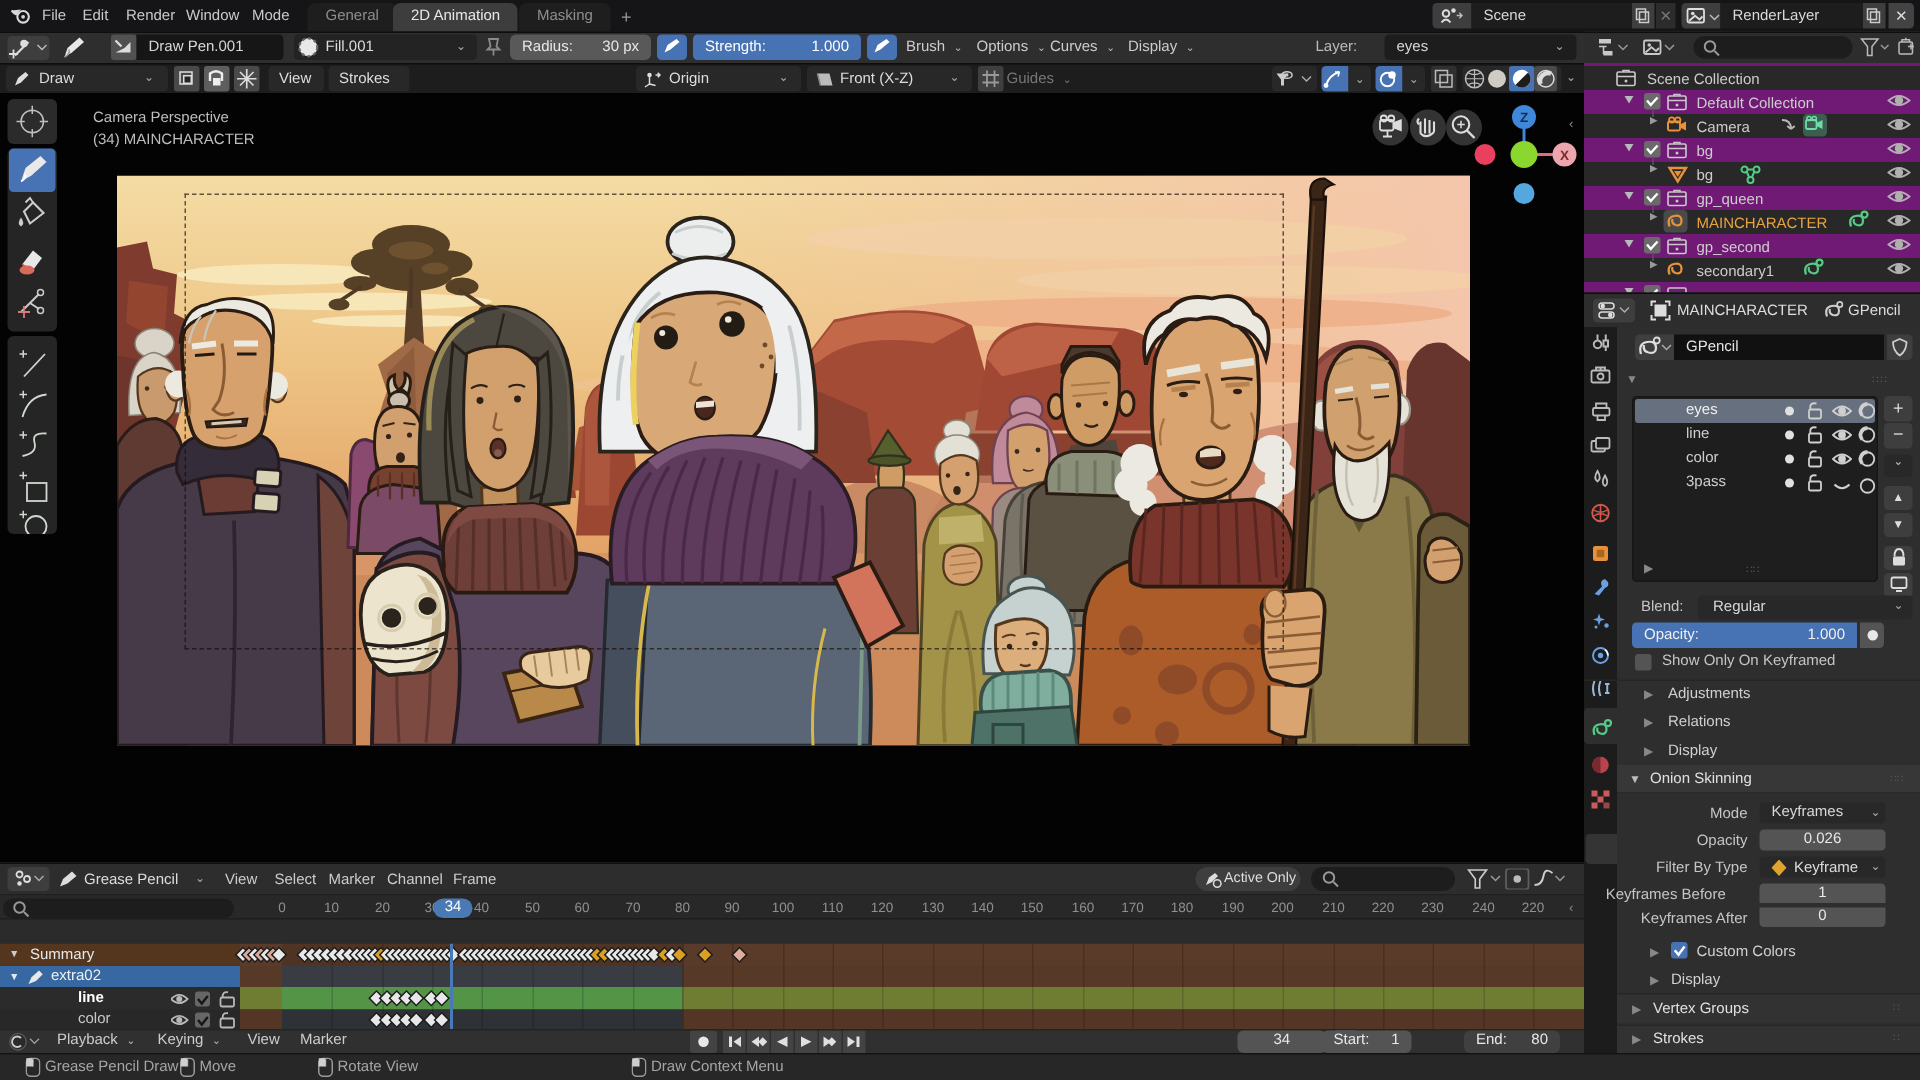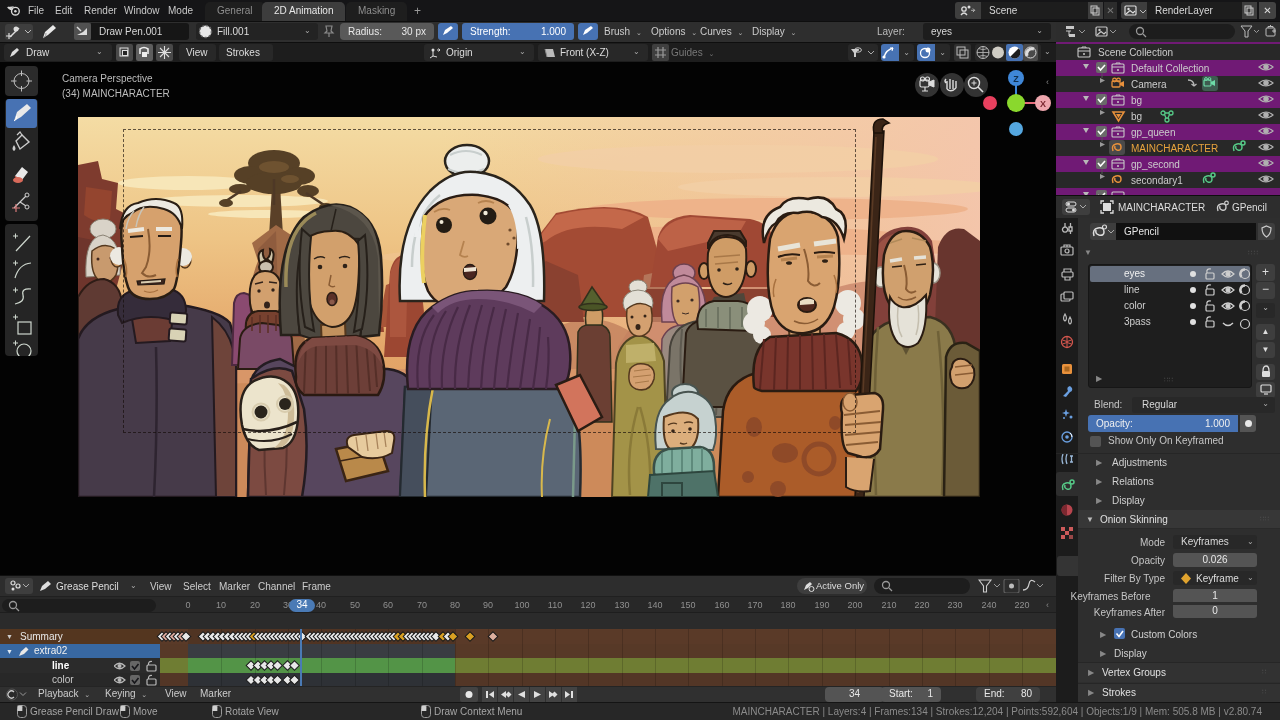--- a/index.html
+++ b/index.html
@@ -1429,15 +1429,14 @@
         <path d="M5 0.5 V6" stroke="#9a9a9a"></path>
         <path d="M5 0.5 H9 A4 4 0 0 1 9.5 4 V6 H5 Z" fill="#cfcfcf" stroke="none" transform="translate(-4.5,0) scale(1,1) translate(0,0)"></path>
       </svg>
       <div class="abs" style="left:225px;top:4px;color:#a5a5a5">Rotate View</div>
       <svg class="abs" style="left:421px;top:3px" width="10" height="13">
         <rect x="0.5" y="0.5" width="9" height="12" rx="3" fill="none" stroke="#9a9a9a"></rect>
         <path d="M5 0.5 V6" stroke="#9a9a9a"></path>
         <path d="M5 0.5 H9 A4 4 0 0 1 9.5 4 V6 H5 Z" fill="#cfcfcf" stroke="none" transform="translate(-4.5,0) scale(1,1) translate(0,0)"></path>
       </svg>
       <div class="abs" style="left:434px;top:4px;color:#a5a5a5">Draw Context Menu</div>
-      <div class="abs" style="left:0;top:4px;width:1262px;text-align:right;color:#8a8a8a">MAINCHARACTER | Layers:4 | Frames:134 | Strokes:12,204 | Points:592,604 | Objects:1/9 | Mem: 505.8 MB | v2.80.74</div>
     </div>
 
 </div>
 </body></html>

